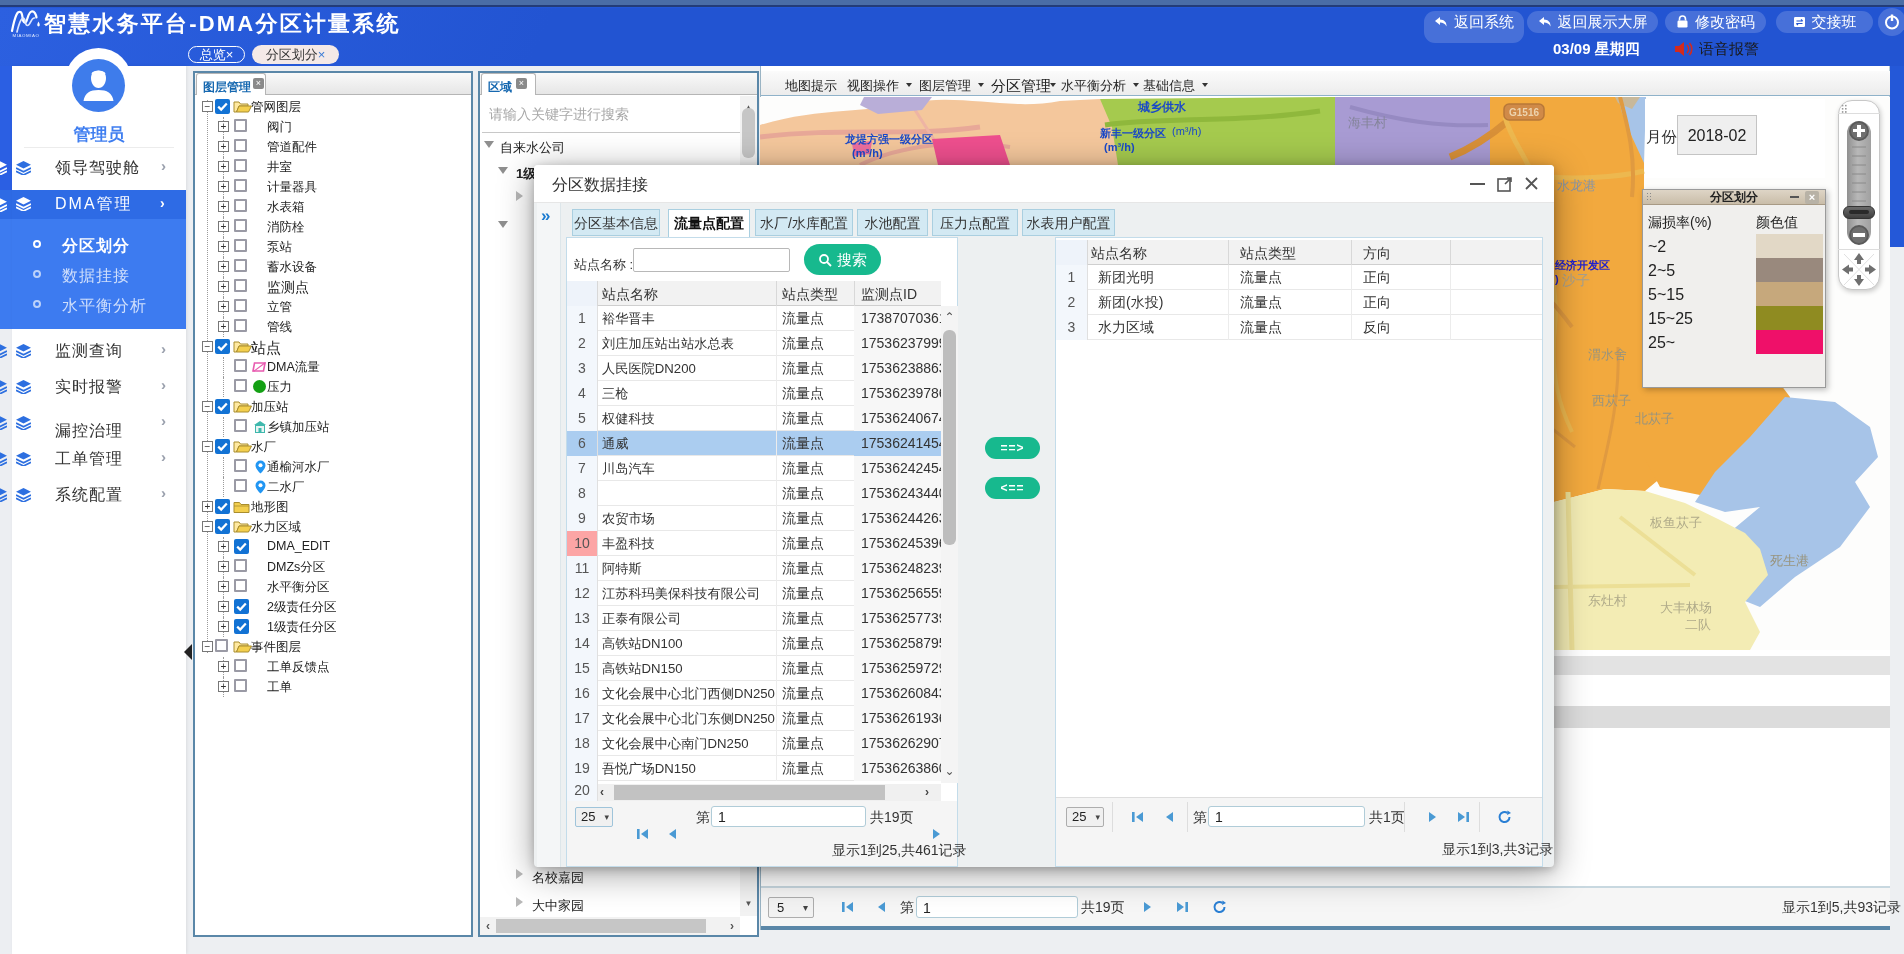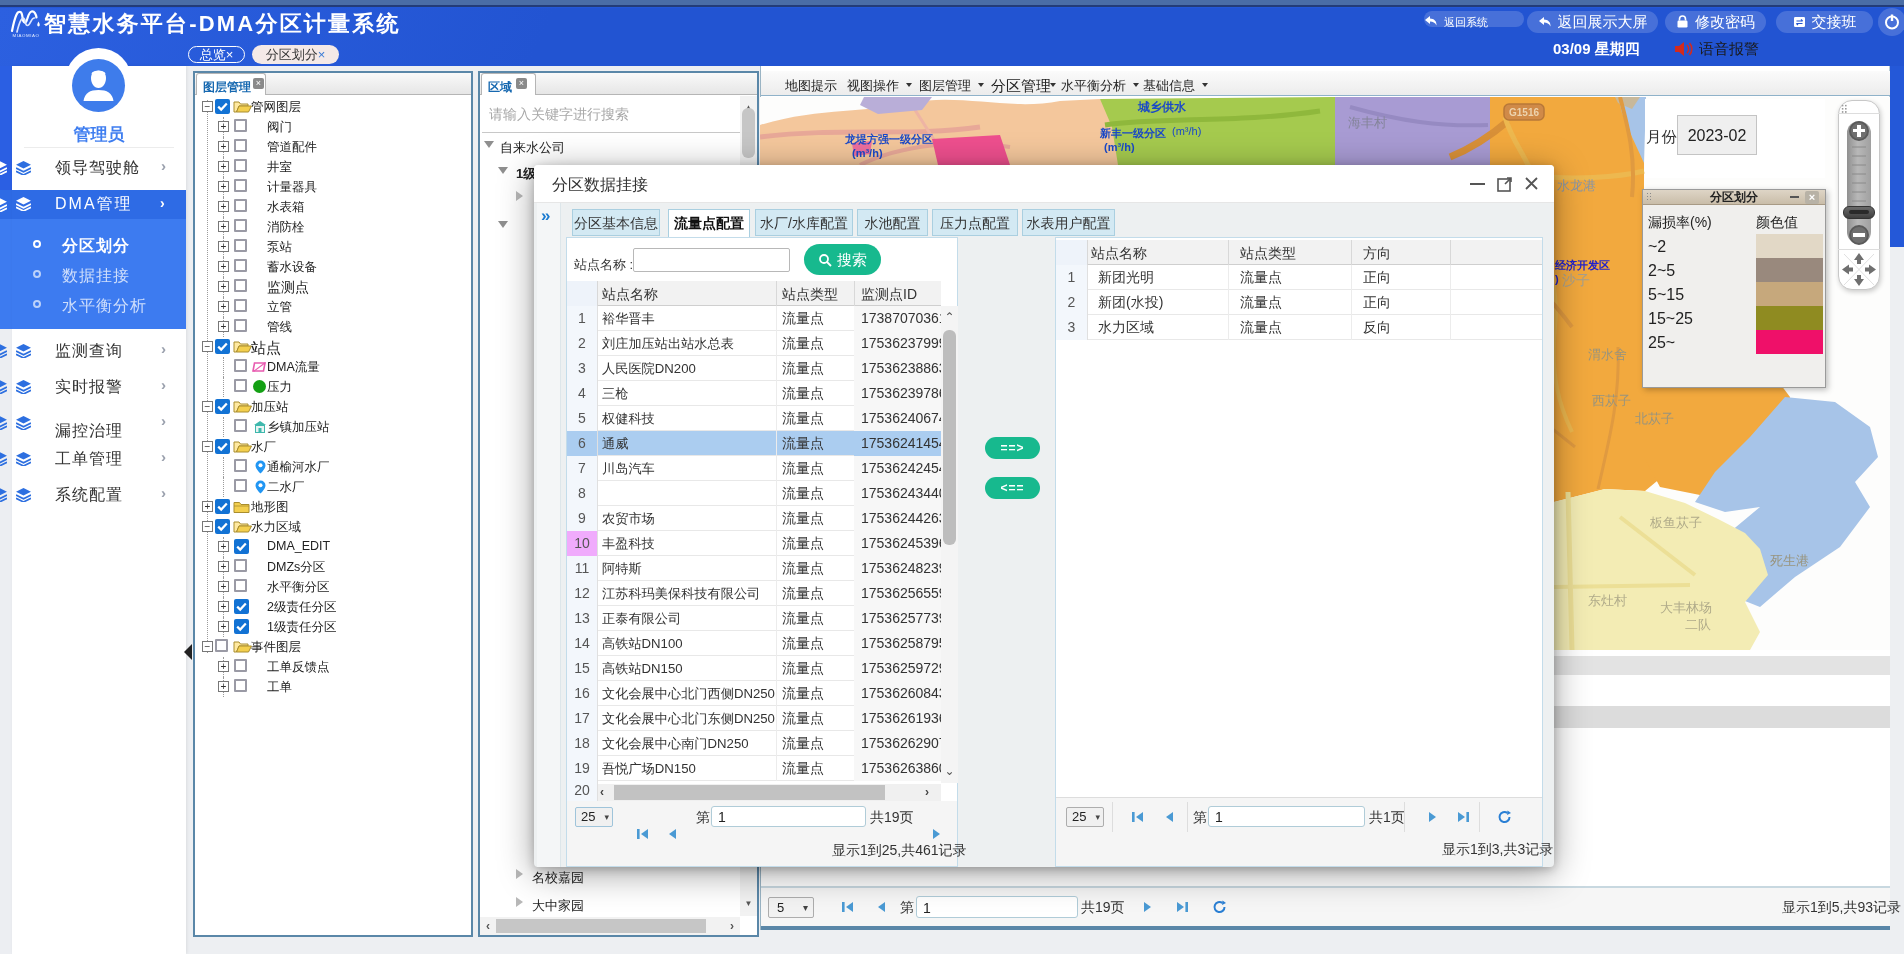--- a/index.html
+++ b/index.html
@@ -16,21 +16,21 @@
 <div class="abs" style="left:0;top:8px;width:1904px;height:58px;background:#2254d2;"></div>
 <div class="abs" style="left:0;top:8px;width:900px;height:58px;background:linear-gradient(115deg,#2c60e0 0%,#2254d2 60%);"></div>
 
 <svg class="abs" style="left:8px;top:6px;" width="36" height="32" viewBox="0 0 36 32">
  <path d="M4 25 C7 10 9.5 4.5 12.5 6 C15.5 7.5 13.5 15.5 16.5 16.5 C19.5 17.5 19.5 6.5 23.5 5.5 C26.5 4.8 28 8.5 28.5 11.5" fill="none" stroke="#fff" stroke-width="2.2" stroke-linecap="round"></path>
  <path d="M9 26 C11.5 15 14 11 16 12.5 C18 14 16.5 19.5 19.5 19.5 C22.5 19.5 23 11.5 26.5 12" fill="none" stroke="#dce6ff" stroke-width="1.7" stroke-linecap="round"></path>
  <path d="M30.5 15.5 c-1.7 2.8-1.7 4.6 0 5 c1.7-0.4 1.7-2.2 0-5z" fill="#fff"></path>
  <text x="18" y="30.5" text-anchor="middle" font-size="4.4" fill="#dfe9ff" font-family="Liberation Sans" letter-spacing="0.6">MIAOMIAO</text>
 </svg>
 <div class="abs" style="left:44px;top:9px;color:#fff;font-size:22px;font-weight:bold;letter-spacing:2.2px;">智慧水务平台-DMA分区计量系统</div>
-<div class="abs" style="left:1424px;top:11px;width:100px;height:16px;background:rgba(255,255,255,.17);border-radius:11px;color:#fff;font-size:11px;line-height:22px;text-align:left;"><svg width="14" height="12" viewBox="0 0 14 12" style="vertical-align:-1px;margin-right:6px;">
+<div class="abs" style="left:1424px;top:11px;width:100px;height:32px;background:rgba(255,255,255,.17);border-radius:11px;color:#fff;font-size:15px;line-height:22px;text-align:center;"><svg width="14" height="12" viewBox="0 0 14 12" style="vertical-align:-1px;margin-right:6px;">
       <path d="M6 1 L1 5 L6 9 L6 6.5 C9 6.5 11 7.5 12.5 10.5 C12.8 6 10 3.7 6 3.5 Z" fill="#fff"></path>
     </svg>返回系统</div>
 <div class="abs" style="left:1527px;top:11px;width:131px;height:22px;background:rgba(255,255,255,.17);border-radius:11px;color:#fff;font-size:15px;line-height:22px;text-align:center;"><svg width="14" height="12" viewBox="0 0 14 12" style="vertical-align:-1px;margin-right:6px;">
       <path d="M6 1 L1 5 L6 9 L6 6.5 C9 6.5 11 7.5 12.5 10.5 C12.8 6 10 3.7 6 3.5 Z" fill="#fff"></path>
     </svg>返回展示大屏</div>
 <div class="abs" style="left:1665px;top:11px;width:101px;height:22px;background:rgba(255,255,255,.17);border-radius:11px;color:#fff;font-size:15px;line-height:22px;text-align:center;"><svg width="13" height="13" viewBox="0 0 13 13" style="vertical-align:-1px;margin-right:6px;">
       <rect x="1.5" y="5.5" width="10" height="7" rx="1.2" fill="#fff"></rect>
       <path d="M3.5 5.5 V4 a3 3 0 0 1 6 0 v1.5" fill="none" stroke="#fff" stroke-width="1.6"></path>
     </svg>修改密码</div>
 <div class="abs" style="left:1776px;top:11px;width:97px;height:22px;background:rgba(255,255,255,.17);border-radius:11px;color:#fff;font-size:15px;line-height:22px;text-align:center;"><svg width="13" height="13" viewBox="0 0 13 13" style="vertical-align:-1px;margin-right:6px;">
@@ -470,21 +470,21 @@
 <svg class="abs" style="left:1174px;top:900px;" width="16" height="14" viewBox="0 0 16 14">
     <path d="M3 2 L10 7 L3 12 Z" fill="#4a9ad4"></path>
     <rect x="11.4" y="2" width="2.6" height="10" fill="#4a9ad4"></rect>
   </svg>
 <svg class="abs" style="left:1212px;top:900px;" width="16" height="14" viewBox="0 0 16 14">
     <path d="M12.5 7 a5 5 0 1 1 -2.2-4.1" fill="none" stroke="#2a7fd4" stroke-width="2"></path>
     <path d="M10.5 0.5 L14 3 L10 5 Z" fill="#2a7fd4"></path>
   </svg>
 <div class="abs" style="left:1645px;top:99px;width:180px;height:79px;background:#fff;"></div>
 <div class="abs" style="left:1646px;top:127px;font-size:15.5px;color:#333;">月份</div>
-<div class="abs" style="left:1677px;top:115px;width:80px;height:40px;background:#efefef;border:1px solid #c4c4c4;font-size:16px;color:#222;text-align:center;line-height:40px;">2023-02</div>
+<div class="abs" style="left:1677px;top:115px;width:80px;height:40px;background:#efefef;border:1px solid #c4c4c4;font-size:16px;color:#222;text-align:center;line-height:40px;">2018-02</div>
 
 <div class="abs" style="left:1642px;top:189px;width:184px;height:199px;background:#f0efed;border:1px solid #9a9a9a;box-shadow:2px 2px 6px rgba(0,0,0,.25);"></div>
 <div class="abs" style="left:1643px;top:190px;width:182px;height:15px;background:linear-gradient(#ded5c6,#c9bda9);border-bottom:1px solid #a89a85;"></div>
 <div class="abs" style="left:1646px;top:192px;width:6px;height:10px;background-image:radial-gradient(#8a8a8a 40%,transparent 41%);background-size:3px 3px;"></div>
 <div class="abs" style="left:1643px;top:190px;width:182px;text-align:center;font-size:12px;font-weight:bold;color:#222;line-height:15px;">分区划分</div>
 <div class="abs" style="left:1790px;top:196px;width:9px;height:2px;background:#555;"></div>
 <div class="abs" style="left:1805px;top:191px;width:14px;height:13px;background:#b8b2a6;border-radius:2px;color:#fff;font-size:11px;line-height:13px;text-align:center;font-weight:bold;">×</div>
 <div class="abs" style="left:1648px;top:214px;font-size:14px;color:#222;">漏损率(%)</div>
 <div class="abs" style="left:1756px;top:214px;font-size:14px;color:#222;">颜色值</div>
 <div class="abs" style="left:1756px;top:234px;width:67px;height:24px;background:#e2d8c6;"></div>
@@ -623,21 +623,21 @@
 <div class="abs" style="left:782px;top:481px;font-size:14px;color:#333;line-height:25px;">流量点</div>
 <div class="abs" style="left:861px;top:481px;font-size:14px;color:#333;line-height:25px;">17536243440</div>
 <div class="abs" style="left:567px;top:506px;width:374px;height:25px;background:#fff;border-bottom:1px solid #e8e8e8;"></div>
 <div class="abs" style="left:567px;top:506px;width:31px;height:25px;background:#f3f7fc;border-right:1px solid #e0e0e0;font-size:14px;color:#555;text-align:center;line-height:25px;">9</div>
 <div class="abs" style="left:854px;top:506px;width:87px;height:25px;background:#f7f7f7;"></div>
 <div class="abs" style="left:602px;top:506px;width:174px;height:25px;overflow:hidden;white-space:nowrap;font-size:13.2px;color:#333;line-height:25px;">农贸市场</div>
 <div class="abs" style="left:776px;top:506px;width:1px;height:25px;background:#ececec;"></div>
 <div class="abs" style="left:782px;top:506px;font-size:14px;color:#333;line-height:25px;">流量点</div>
 <div class="abs" style="left:861px;top:506px;font-size:14px;color:#333;line-height:25px;">17536244263</div>
 <div class="abs" style="left:567px;top:531px;width:374px;height:25px;background:#fff;border-bottom:1px solid #e8e8e8;"></div>
-<div class="abs" style="left:567px;top:531px;width:31px;height:25px;background:#f0abfc;border-right:1px solid #e0e0e0;font-size:14px;color:#555;text-align:center;line-height:25px;">10</div>
+<div class="abs" style="left:567px;top:531px;width:31px;height:25px;background:#fca5a5;border-right:1px solid #e0e0e0;font-size:14px;color:#555;text-align:center;line-height:25px;">10</div>
 <div class="abs" style="left:854px;top:531px;width:87px;height:25px;background:#f7f7f7;"></div>
 <div class="abs" style="left:602px;top:531px;width:174px;height:25px;overflow:hidden;white-space:nowrap;font-size:13.2px;color:#333;line-height:25px;">丰盈科技</div>
 <div class="abs" style="left:776px;top:531px;width:1px;height:25px;background:#ececec;"></div>
 <div class="abs" style="left:782px;top:531px;font-size:14px;color:#333;line-height:25px;">流量点</div>
 <div class="abs" style="left:861px;top:531px;font-size:14px;color:#333;line-height:25px;">17536245396</div>
 <div class="abs" style="left:567px;top:556px;width:374px;height:25px;background:#fff;border-bottom:1px solid #e8e8e8;"></div>
 <div class="abs" style="left:567px;top:556px;width:31px;height:25px;background:#f3f7fc;border-right:1px solid #e0e0e0;font-size:14px;color:#555;text-align:center;line-height:25px;">11</div>
 <div class="abs" style="left:854px;top:556px;width:87px;height:25px;background:#f7f7f7;"></div>
 <div class="abs" style="left:602px;top:556px;width:174px;height:25px;overflow:hidden;white-space:nowrap;font-size:13.2px;color:#333;line-height:25px;">阿特斯</div>
 <div class="abs" style="left:776px;top:556px;width:1px;height:25px;background:#ececec;"></div>

